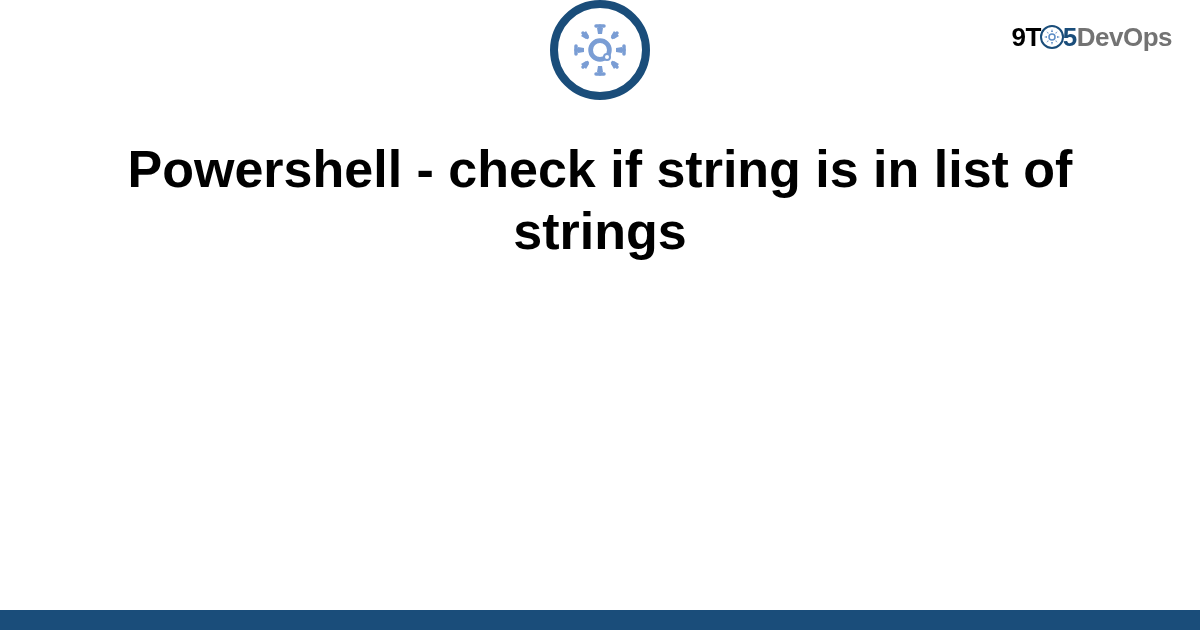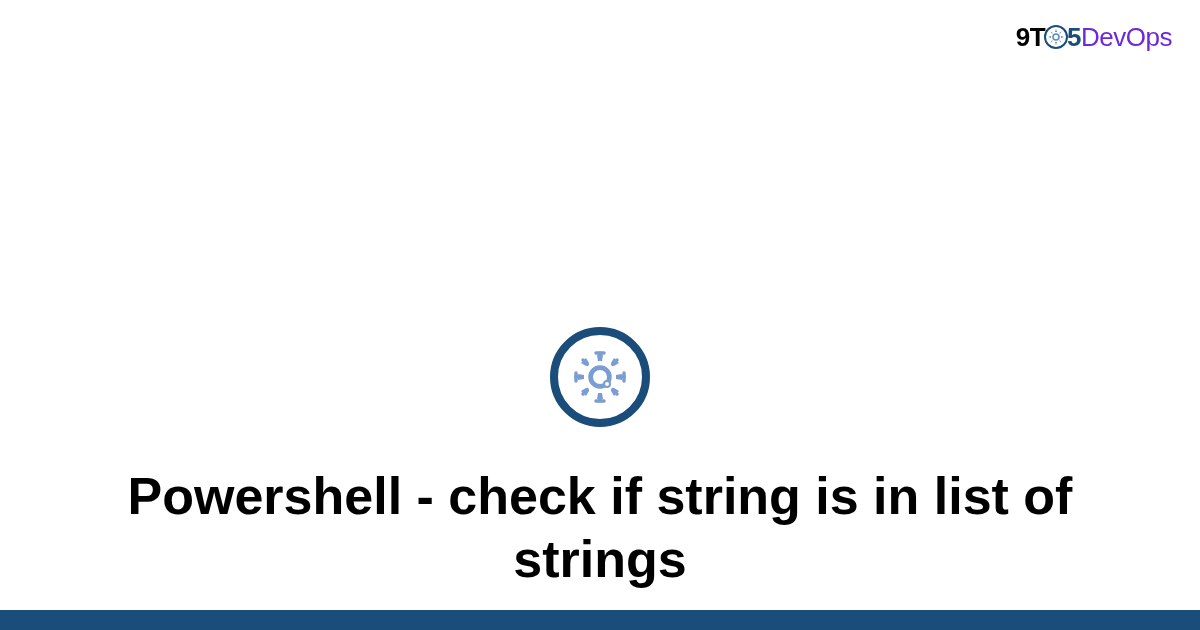--- a/index.html
+++ b/index.html
@@ -34,34 +34,34 @@
       vertical-align: middle;
       margin: 0 -1px;
       position: relative;
       top: -2px;
     }
     .logo-5 {
       color: #1a4d7a;
       font-weight: 700;
     }
     .logo-devops {
-      color: #6d28d9;
-      font-weight: 400;
+      color: #737373;
+      font-weight: 700;
     }
     .content {
       position: absolute;
       top: 0;
       left: 0;
       width: 100%;
       height: 100%;
       display: flex;
       flex-direction: column;
       align-items: center;
-      justify-content: flex-end;
-      padding-bottom: 40px;
+      justify-content: flex-start;
+      padding-bottom: 29px;
     }
     .icon-circle {
       width: 100px;
       height: 100px;
       border: 8px solid #1a4d7a;
       border-radius: 50%;
       display: flex;
       align-items: center;
       justify-content: center;
       margin-bottom: 38px;

